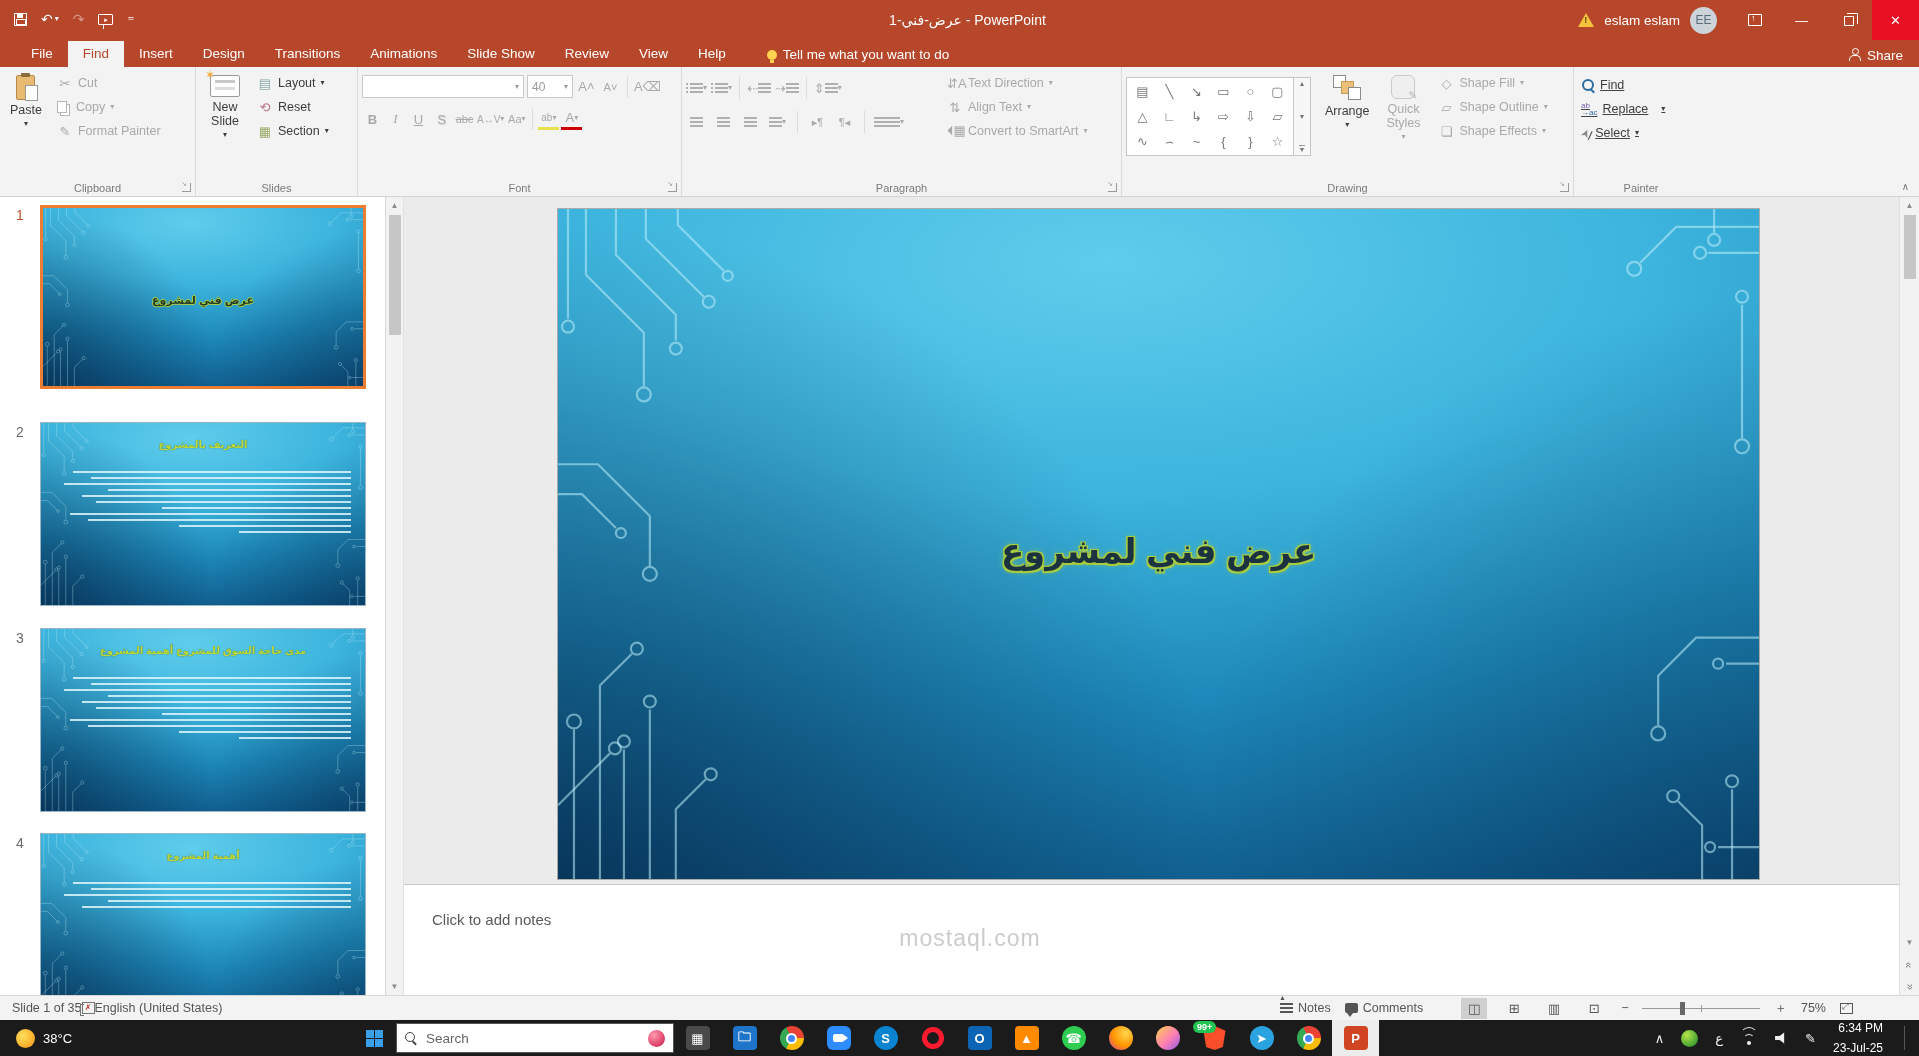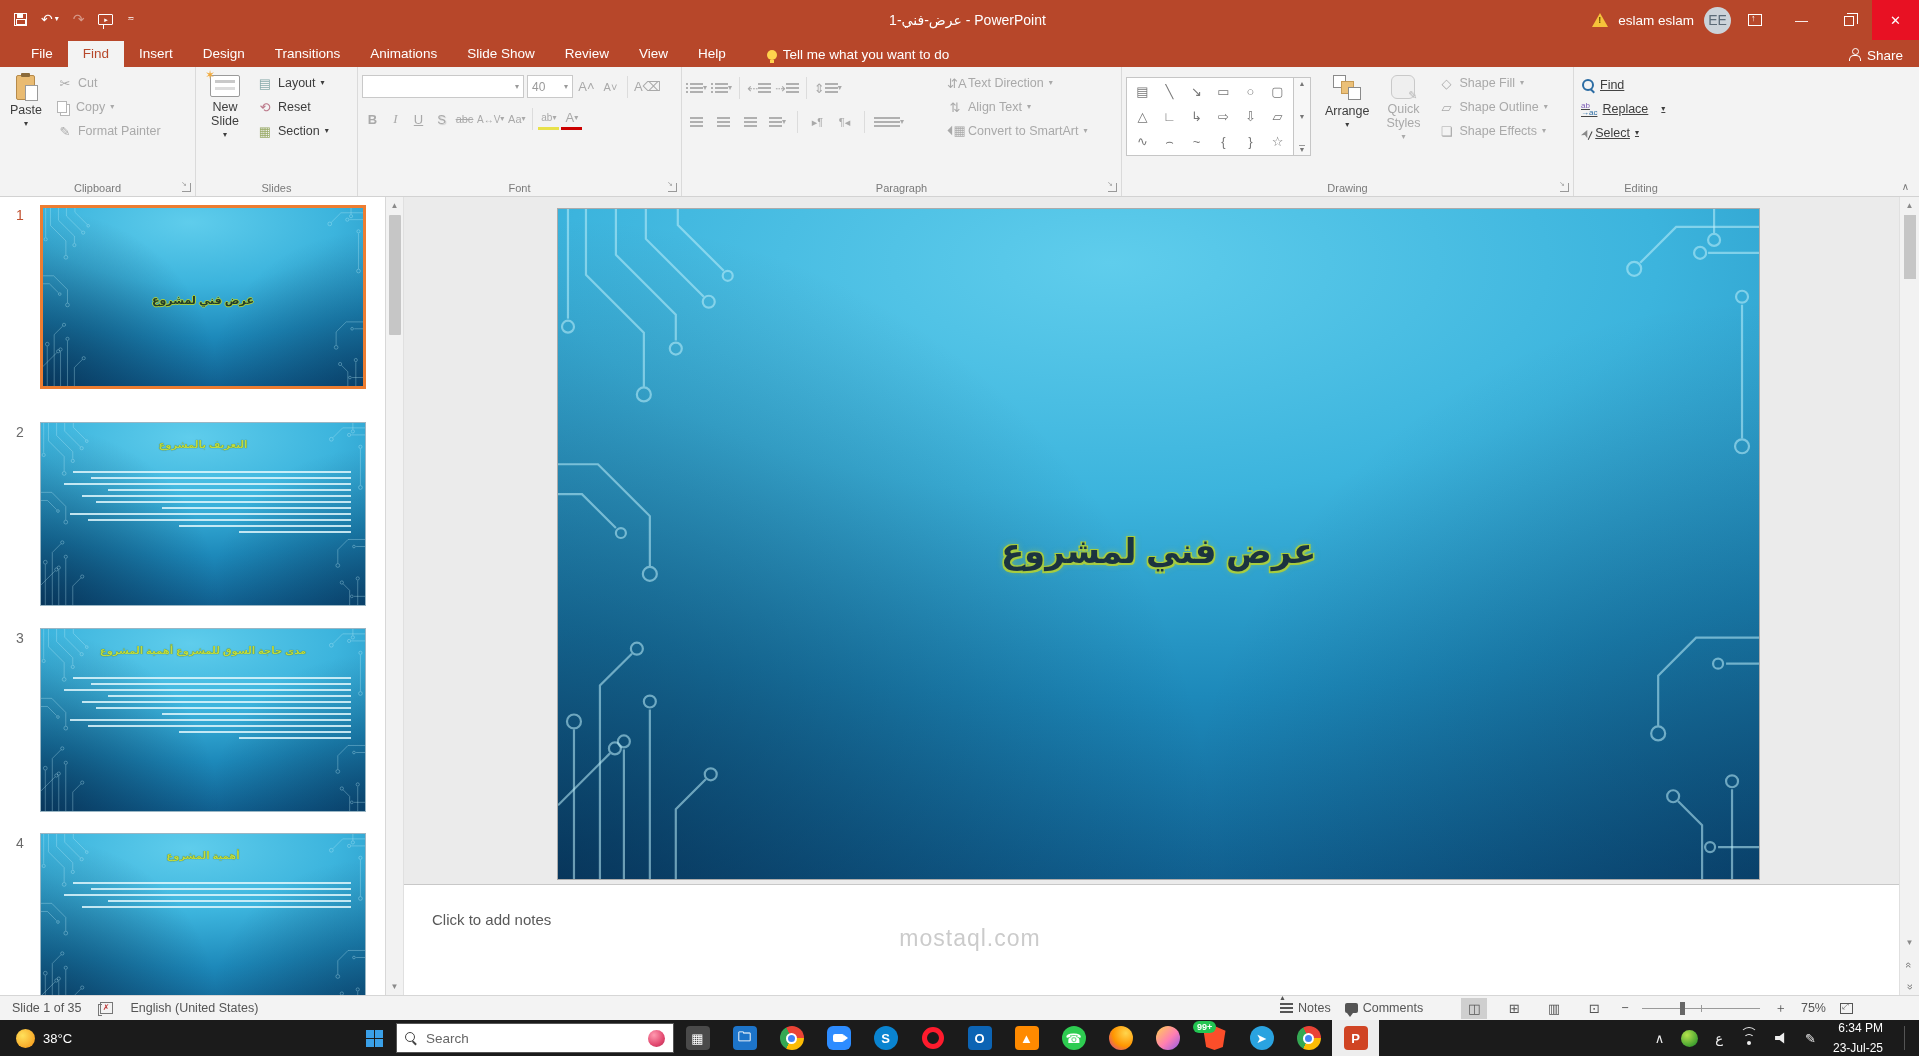--- a/index.html
+++ b/index.html
@@ -15,21 +15,21 @@
 .ic-save::after{content:"";position:absolute;left:1px;bottom:0;width:8px;height:4px;border:1px solid #fff;}
 .dd{font-size:8px;line-height:8px;}
 .dim{opacity:.45;}
 .ic-show{width:15px;height:11px;border:1.5px solid #fff;border-radius:1px;position:relative;font-size:7px;text-align:center;line-height:9px;}
 .ic-show::after{content:"";position:absolute;left:4px;bottom:-5px;width:4px;height:4px;border-left:1.5px solid #fff;}
 .title-center{position:absolute;left:16px;right:0;top:0;height:40px;display:flex;align-items:center;justify-content:center;font-size:14px;}
 .tb-right{position:absolute;right:0;top:0;height:40px;display:flex;align-items:center;}
 .warn{position:relative;width:0;height:0;border-left:8px solid transparent;border-right:8px solid transparent;border-bottom:14px solid #f6c23a;margin-right:10px;}
 .warn::after{content:"!";position:absolute;left:-2px;top:2px;font-size:9px;color:#6b4b00;font-weight:bold;}
 .user-name{font-size:13.5px;margin-right:10px;}
-.avatar{width:27px;height:27px;border-radius:50%;background:#ccd3d9;color:#5c6b77;font-size:14px;display:flex;align-items:center;justify-content:center;}
+.avatar{width:27px;height:27px;border-radius:50%;background:#ccd3d9;color:#5c6b77;font-size:12px;display:flex;align-items:center;justify-content:center;margin-right:14px;}
 .winbtn{width:47px;height:40px;display:flex;align-items:center;justify-content:center;color:#fff;font-size:13px;}
 .ic-ribbonopt{width:14px;height:12px;border:1.5px solid #fff;position:relative;}
 .ic-ribbonopt::after{content:"↑";position:absolute;left:2.5px;top:-2px;font-size:9px;}
 .ic-restore{width:10px;height:10px;border:1px solid #fff;position:relative;margin-top:2px;}
 .ic-restore::before{content:"";position:absolute;left:2px;top:-4px;width:10px;height:10px;border:1px solid #fff;border-left:none;border-bottom:none;}
 .close{background:#E81123;}
 
 
 .menubar{position:absolute;left:0;top:40px;width:1919px;height:27px;background:#B7472A;display:flex;align-items:flex-end;color:#fff;}
 .tabs{display:flex;align-items:flex-end;margin-left:16px;}
@@ -111,21 +111,21 @@
  text-shadow:-1.5px -1.5px 0 #a7cc3f,1.5px -1.5px 0 #a7cc3f,-1.5px 1.5px 0 #a7cc3f,1.5px 1.5px 0 #a7cc3f,0 0 7px rgba(167,204,63,.75);}
 .notes{position:absolute;left:0;right:0;top:687px;height:111px;background:#fff;border-top:1px solid #c8c8c8;}
 .notes-text{position:absolute;left:28px;top:26px;font-size:15px;color:#595959;}
 .rscroll{position:absolute;right:0;top:0;width:20px;height:798px;background:#f2f2f2;border-left:1px solid #e0e0e0;}
 .rthumb{position:absolute;left:4px;top:18px;width:12px;height:64px;background:#c6c6c6;}
 .chev{display:inline-block;transform:rotate(90deg);font-size:11px;color:#777;}
 .chev.down{transform:rotate(-90deg);}
 
 
 .statusbar{position:absolute;left:0;top:995px;width:1919px;height:25px;background:#f3f3f3;border-top:1px solid #d6d6d6;display:flex;align-items:center;font-size:12.5px;color:#555;}
-.sb-left{display:flex;align-items:center;gap:18px;margin-left:12px;}
+.sb-left{display:flex;align-items:center;margin-left:12px;}
 .ic-spell{width:13px;height:12px;border:1px solid #777;position:relative;font-size:8px;line-height:10px;text-align:center;color:#b33;}
 .ic-spell::before{content:"";position:absolute;left:-3px;top:1px;width:3px;height:10px;border:1px solid #777;border-right:none;}
 .sb-right{position:absolute;right:66px;display:flex;align-items:center;gap:14px;}
 .sb-item{display:flex;align-items:center;gap:5px;}
 .ic-notes{width:13px;height:10px;background-image:repeating-linear-gradient(to bottom,#555 0 2px,transparent 2px 4px);position:relative;}
 .ic-notes::before{content:"▲";position:absolute;left:-1px;top:-9px;font-size:7px;color:#555;}
 .ic-comment{width:13px;height:10px;background:#555;border-radius:2px;position:relative;}
 .ic-comment::after{content:"";position:absolute;left:2px;bottom:-4px;border-left:3px solid transparent;border-right:3px solid transparent;border-top:4px solid #555;}
 .viewbtn{width:26px;height:21px;display:flex;align-items:center;justify-content:center;font-size:13px;color:#555;}
 .viewbtn.sel{background:#cfcfcf;}
@@ -469,21 +469,21 @@
           <span class="ic-replace">ab<br><b>→ac</b></span>
           <span>Replace</span>
           <span class="dd" style="margin-left:8px;">▾</span>
         </div>
       <div class="rowbtn dark">
           <span class="ic-select">➤</span>
           <span>Select</span>
           <span class="dd">▾</span>
         </div>
     </div>
-    <span class="glabel">Editing</span>
+    <span class="glabel">Painter</span>
   </div>
 
   <span class="collapse">∧</span>
 </div>
 
 <div class="workspace">
 
   <div class="panel" id="thumb-list">
   <div class="thumb-row sel mid" style="top: 8px; height: 184px;">
     <span class="thumb-num">1</span>

